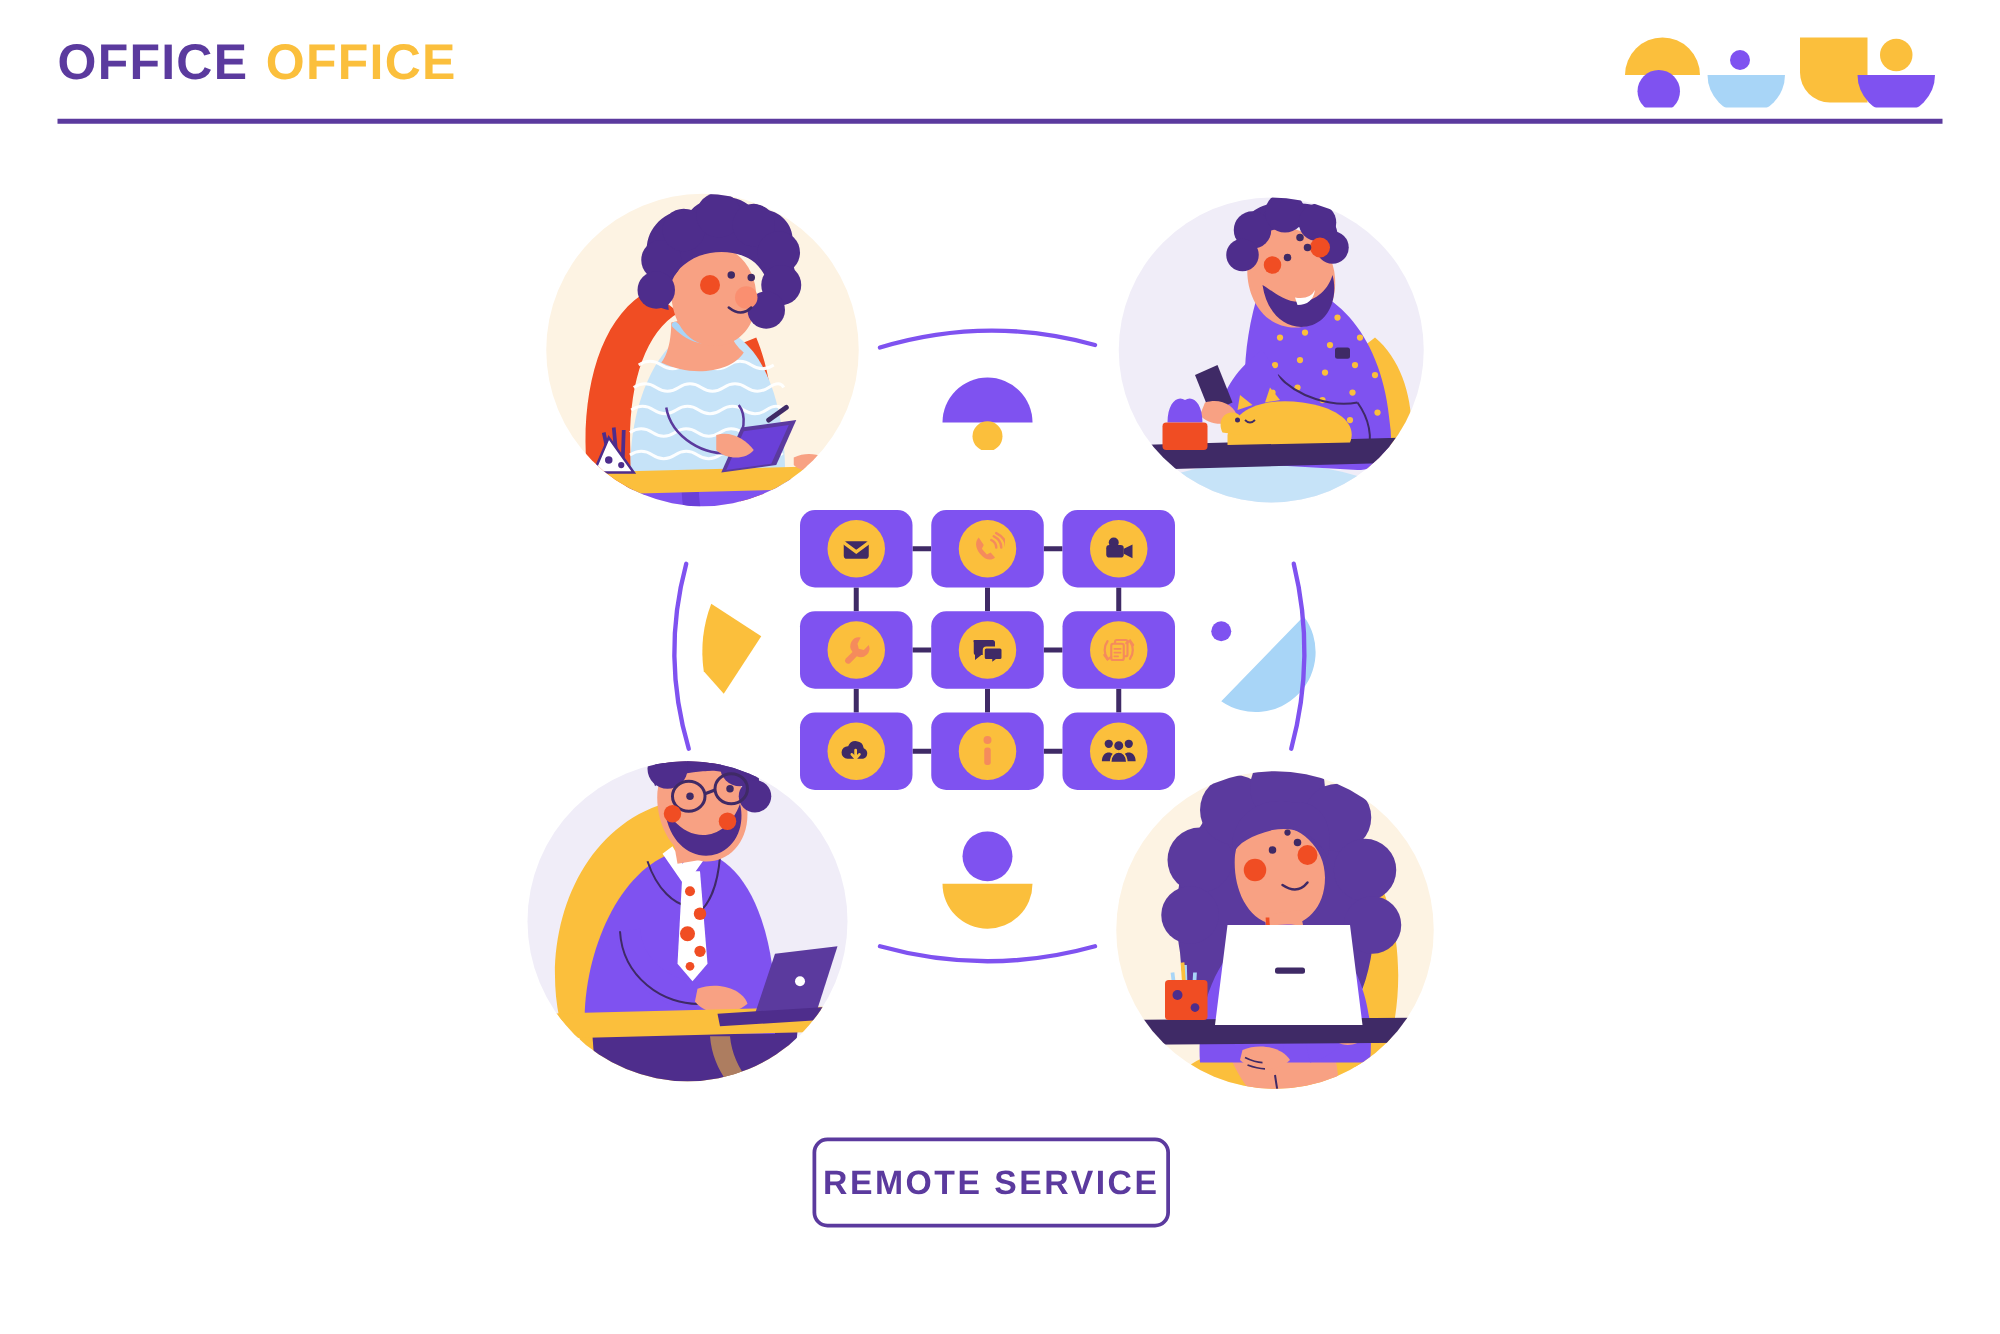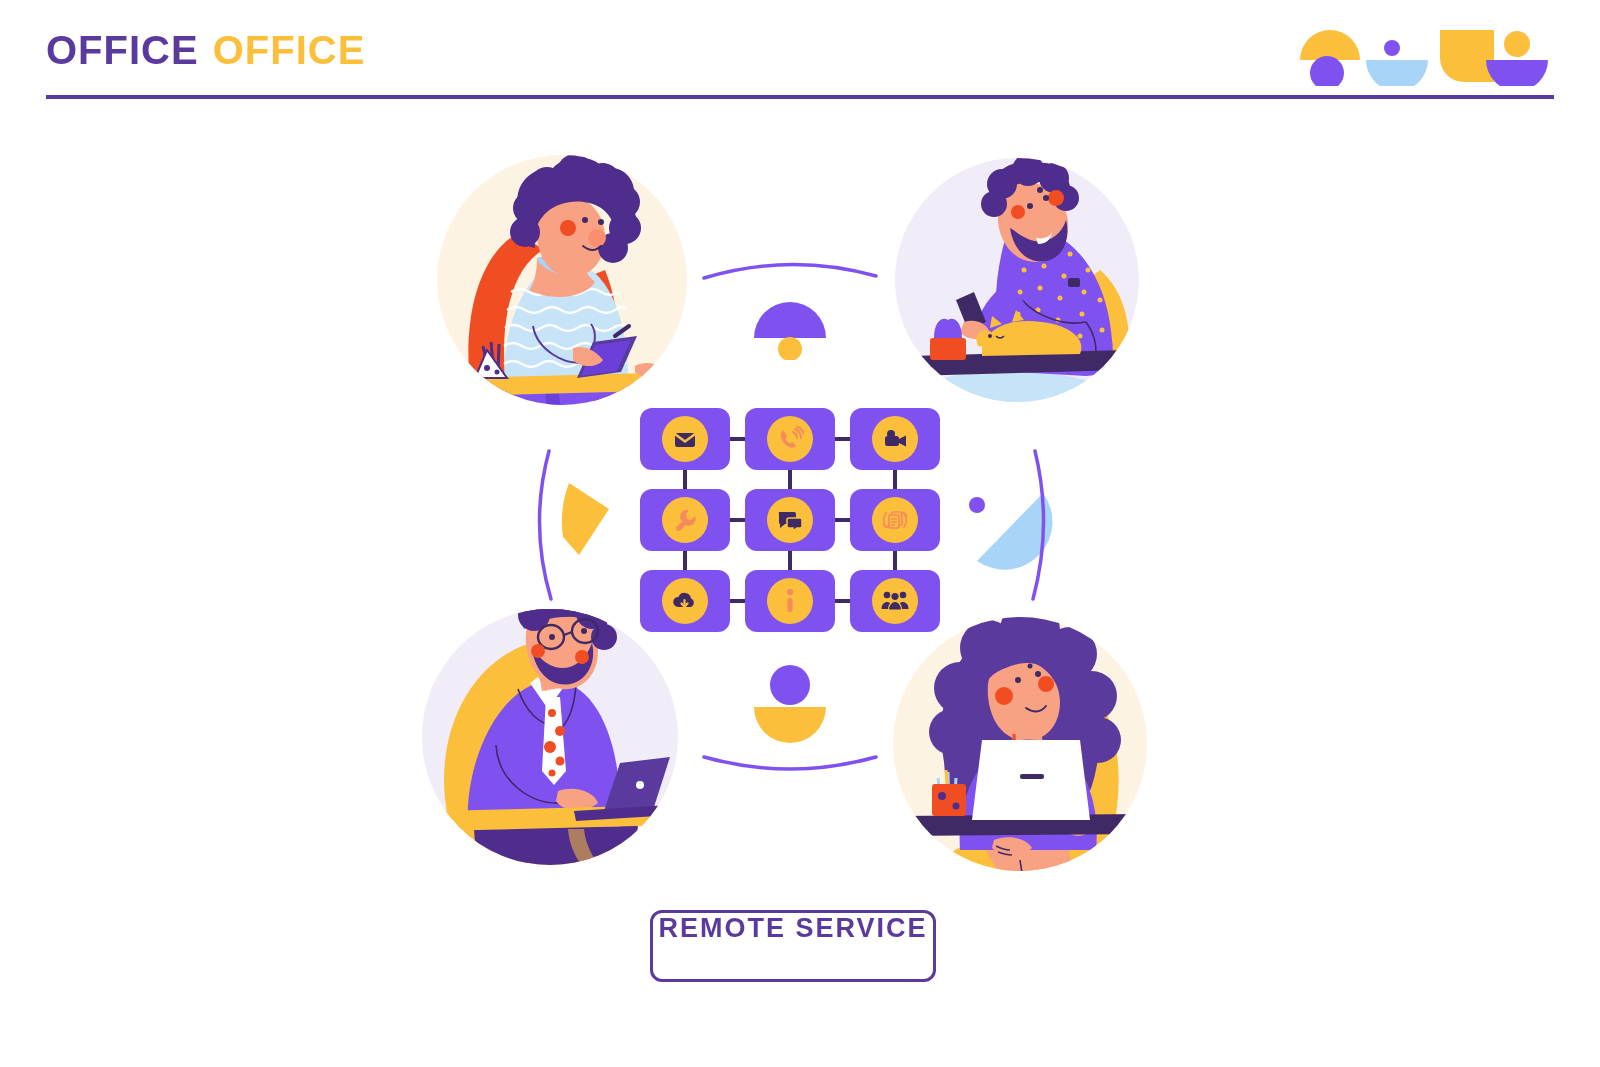--- a/index.html
+++ b/index.html
@@ -61,21 +61,21 @@
 
   
   .deco { position:absolute; }
 
   
   #service-btn {
     position:absolute; left:650px; top:805px;
     width:286px; height:72px;
     border:3px solid #5b3a9e; border-radius:12px;
     background:#ffffff;
-    display:flex; align-items:flex-start; justify-content:center;
+    display:flex; align-items:center; justify-content:center;
     color:#5b3a9e; font-size:27px; font-weight:bold; letter-spacing:2px;
     cursor:pointer;
   }
 </style>
 </head>
 <body>
 
 <div id="header">
 
   <div id="title">

